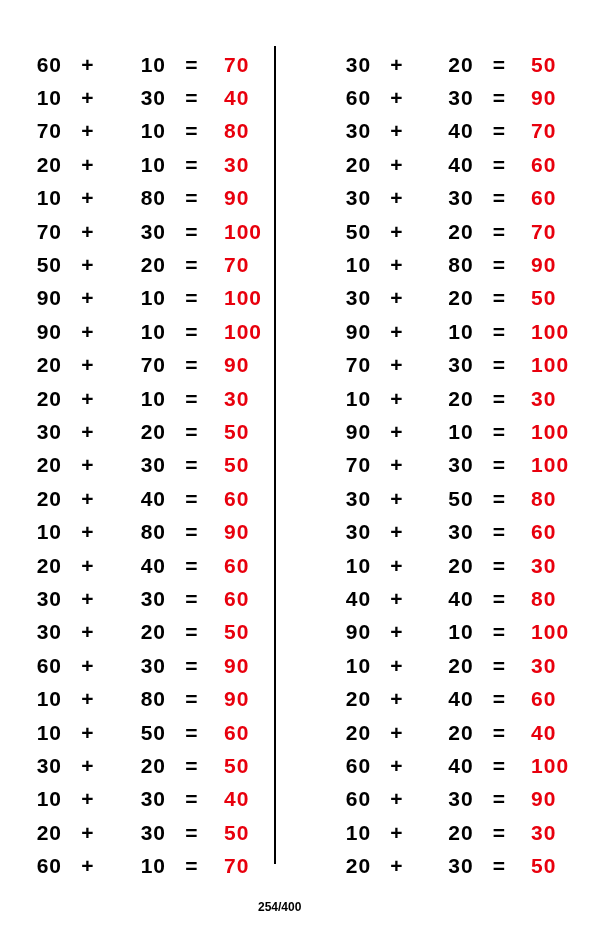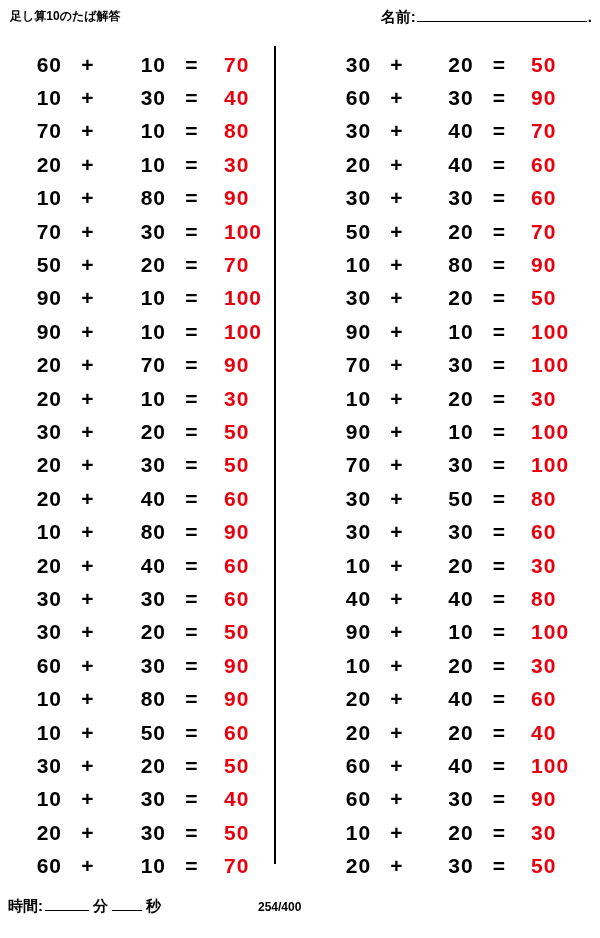--- a/index.html
+++ b/index.html
@@ -168,28 +168,20 @@
     font-size: 10.5px;
     color: #444444;
     white-space: nowrap;
   }
 </style>
 </head>
 <body>
 
 <div class="page">
 
-  <div class="header">
-    <div class="doc-title">足し算10のたば解答</div>
-    <div class="name-area">
-      <span class="name-label">名前:</span>
-      <span class="name-line"></span>
-      <span class="name-dot">.</span>
-    </div>
-  </div>
 
   <div class="columns">
 
     <div class="col col-left">
       <div class="row">
         <span class="cell operand">60</span>
         <span class="cell op">+</span>
         <span class="cell operand">10</span>
         <span class="cell eq">=</span>
         <span class="cell answer">70</span>
@@ -539,23 +531,16 @@
         <span class="cell op">+</span>
         <span class="cell operand">30</span>
         <span class="cell eq">=</span>
         <span class="cell answer">50</span>
       </div>
     </div>
 
   </div>
 
   <div class="footer">
-    <div class="time-area">
-      <span class="time-label">時間:</span>
-      <span class="time-blank"></span>
-      <span class="time-unit">分</span>
-      <span class="sec-blank"></span>
-      <span class="time-unit">秒</span>
-    </div>
     <div class="page-number">254/400</div>
   </div>
 
 </div>
 
 </body></html>

